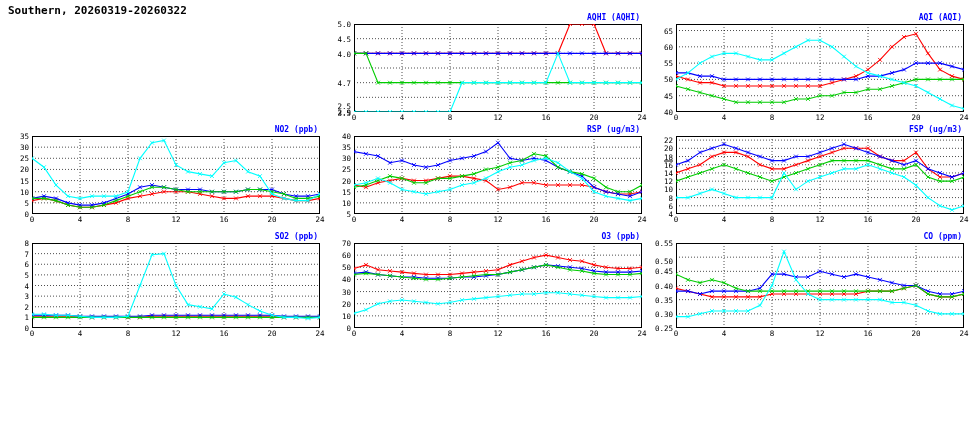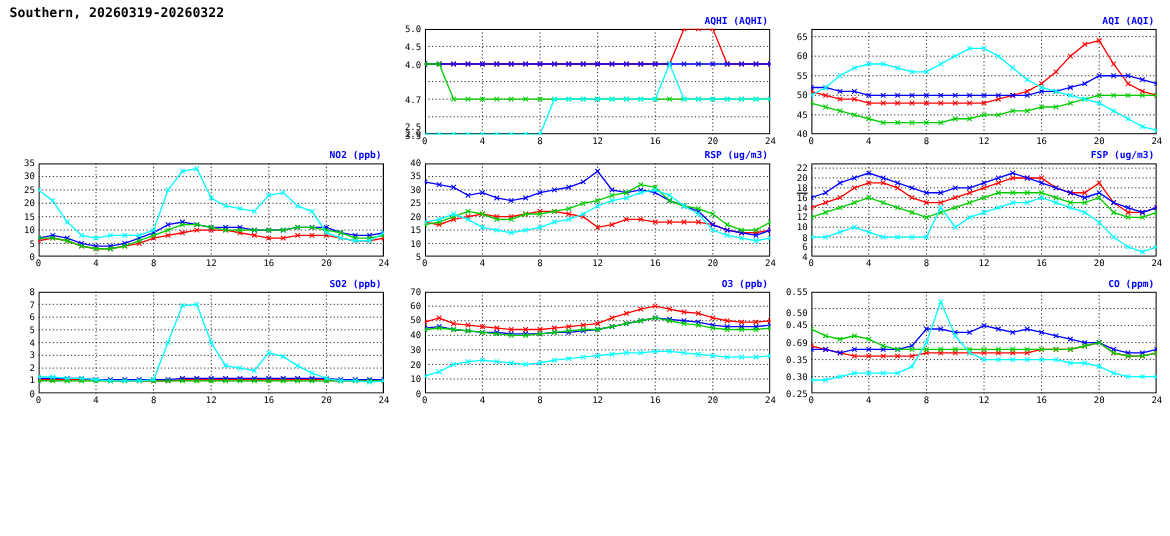--- a/index.html
+++ b/index.html
@@ -1115,21 +1115,21 @@
         <path d="M238.1,60.43333333333333L241.9,64.23333333333333M238.1,64.23333333333333L241.9,60.43333333333333" stroke="#00ffff" stroke-width="0.9" fill="none"></path>
         <path d="M250.1,66.1L253.9,69.9M250.1,69.9L253.9,66.1" stroke="#00ffff" stroke-width="0.9" fill="none"></path>
         <path d="M262.1,68.93333333333334L265.9,72.73333333333335M262.1,72.73333333333335L265.9,68.93333333333334" stroke="#00ffff" stroke-width="0.9" fill="none"></path>
         <path d="M274.1,68.93333333333334L277.9,72.73333333333335M274.1,72.73333333333335L277.9,68.93333333333334" stroke="#00ffff" stroke-width="0.9" fill="none"></path>
         <path d="M286.1,68.93333333333334L289.9,72.73333333333335M286.1,72.73333333333335L289.9,68.93333333333334" stroke="#00ffff" stroke-width="0.9" fill="none"></path>
       </svg>
       <div class="axis-area" style="left: -3px; top: 0px; width: 0px; height: 85px;">
         <div class="ylab" style="top: 85px;">0.25</div>
         <div class="ylab" style="top: 70.8333px;">0.30</div>
         <div class="ylab" style="top: 56.6667px;">0.35</div>
-        <div class="ylab" style="top: 42.5px;">0.69</div>
+        <div class="ylab" style="top: 42.5px;">0.40</div>
         <div class="ylab" style="top: 28.3333px;">0.45</div>
         <div class="ylab" style="top: 18px;">0.50</div>
         <div class="ylab" style="top: 0px;">0.55</div>
       </div>
       <div class="axis-area" style="left: 0px; top: 85px; width: 288px;">
         <div class="xlab" style="left: 0px;">0</div>
         <div class="xlab" style="left: 48px;">4</div>
         <div class="xlab" style="left: 96px;">8</div>
         <div class="xlab" style="left: 144px;">12</div>
         <div class="xlab" style="left: 192px;">16</div>

